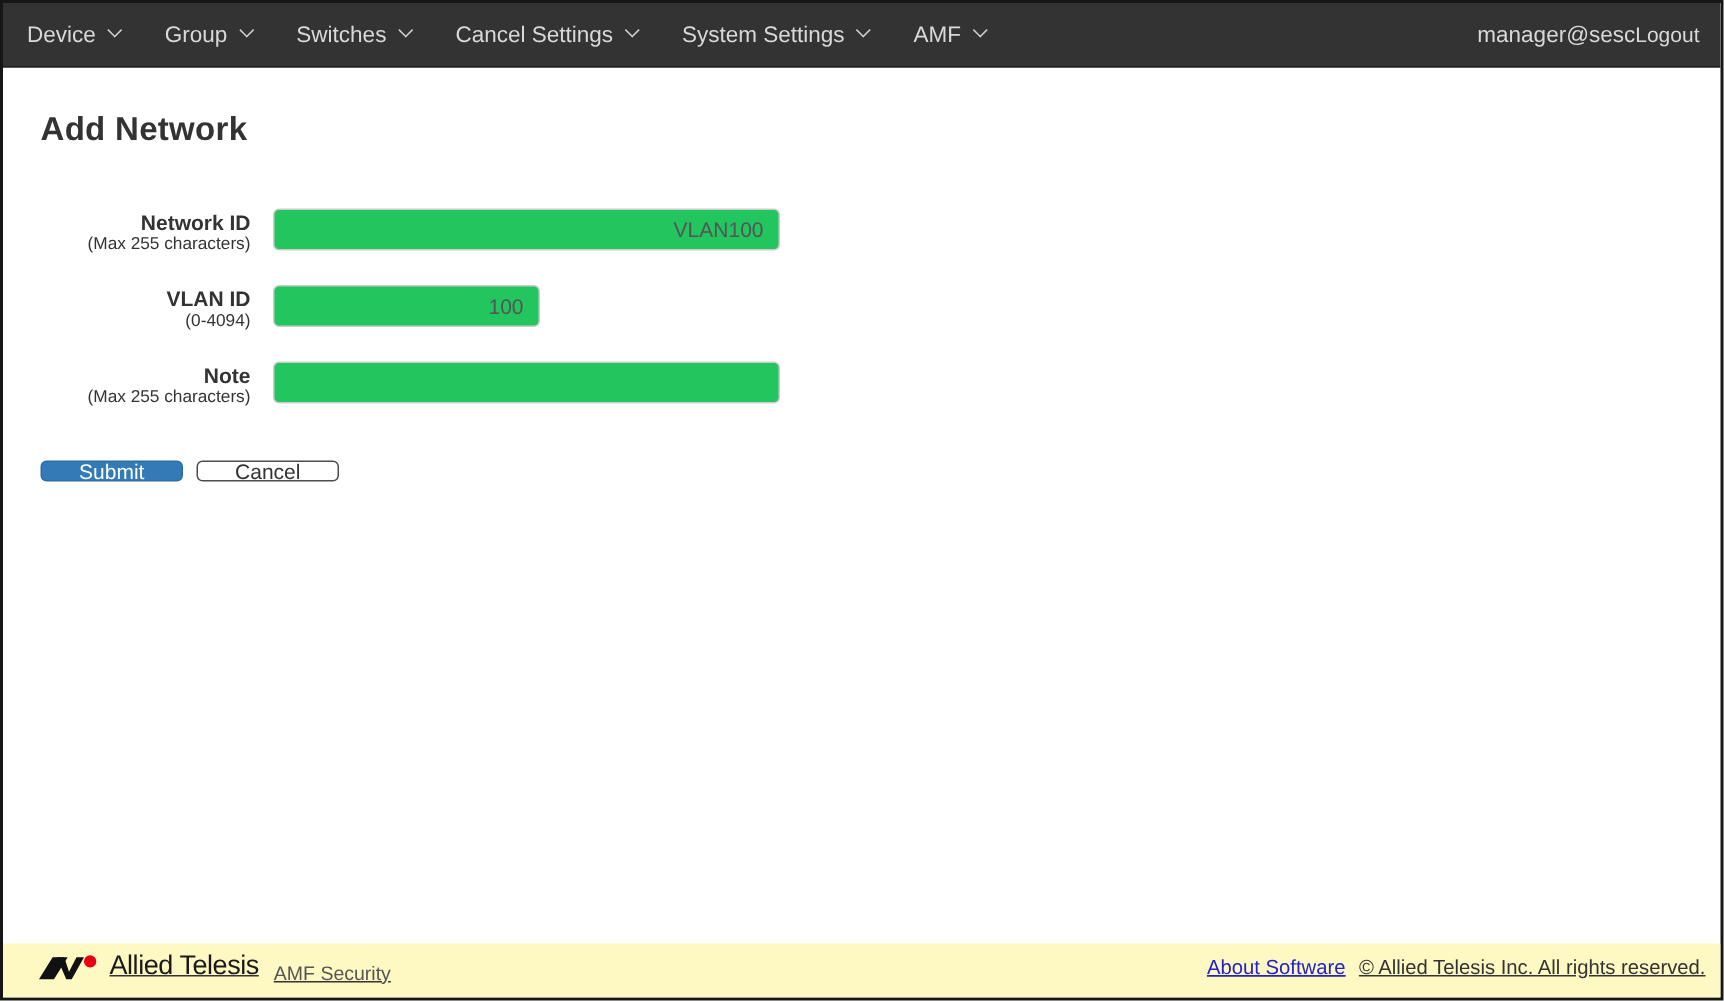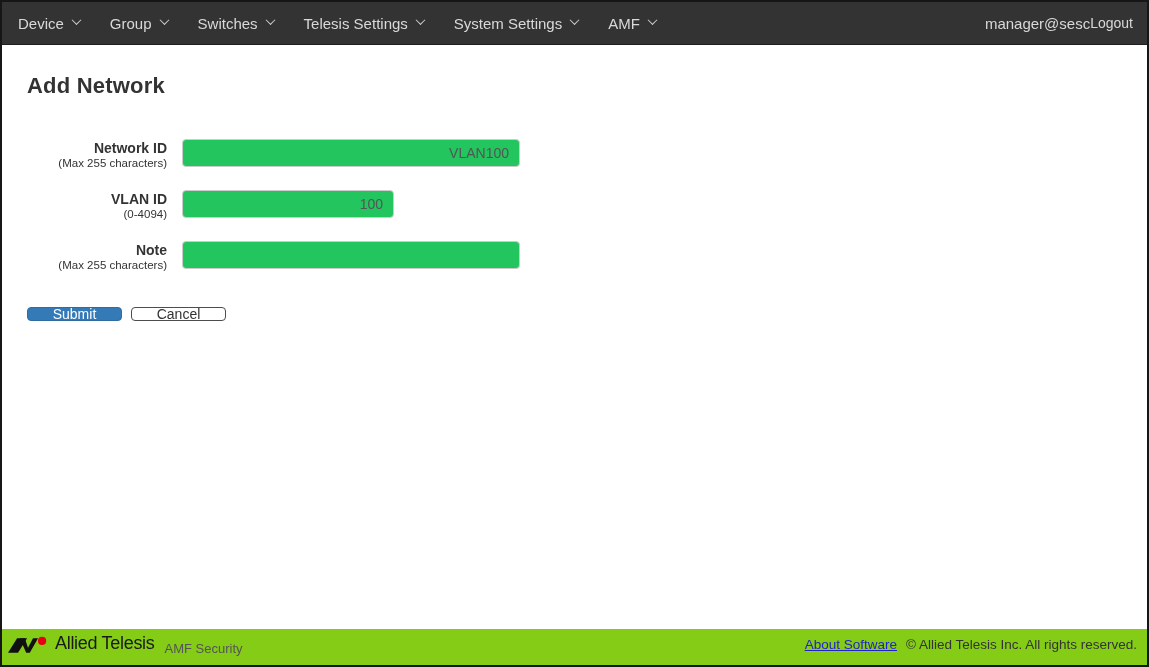--- a/index.html
+++ b/index.html
@@ -59,21 +59,21 @@
     border-radius:4px;
     padding:0 10px;
     font-size:14px;
     color:#555;
     font-family:"Liberation Sans", sans-serif;
     outline:none;
     background:#22c55e;
     text-align:right;
   }
   .w-wide { width:338px; }
-  .w-narrow { width:212px; }
+  .w-narrow { width:178px; }
 
   .button-row { margin-top:35px; display:flex; }
   .btn {
     height:14px;
     width:95px;
     border-radius:4px;
     font-size:14px;
     font-family:"Liberation Sans", sans-serif;
     cursor:pointer;
     display:flex; align-items:center; justify-content:center;
@@ -88,25 +88,26 @@
     background:#fff;
     border:1px solid #4d4d4d;
     color:#333;
   }
 
   
   .footer {
     position:absolute;
     left:0; right:0; bottom:0;
     height:36px;
-    background:#84cc16;
+    background:#fef9c3;
     display:flex;
     align-items:center;
     justify-content:space-between;
-    padding:0 10px 6px 6px;
+    padding:0 10px 6px 24px;
+    text-decoration:underline;
   }
   .footer-left { display:flex; align-items:baseline; }
   .brand-wrap { display:flex; align-items:center; }
   .brand-logo { margin-right:7px; position:relative; top:2px; }
   .brand-name {
     font-size:18px;
     color:#1a1a1a;
     letter-spacing:-0.3px;
     white-space:nowrap;
   }
@@ -126,21 +127,21 @@
     </div>
     <div class="nav-item">
       <span>Group</span>
       <span class="chevron"></span>
     </div>
     <div class="nav-item">
       <span>Switches</span>
       <span class="chevron"></span>
     </div>
     <div class="nav-item">
-      <span>Telesis Settings</span>
+      <span>Cancel Settings</span>
       <span class="chevron"></span>
     </div>
     <div class="nav-item">
       <span>System Settings</span>
       <span class="chevron"></span>
     </div>
     <div class="nav-item">
       <span>AMF</span>
       <span class="chevron"></span>
     </div>

